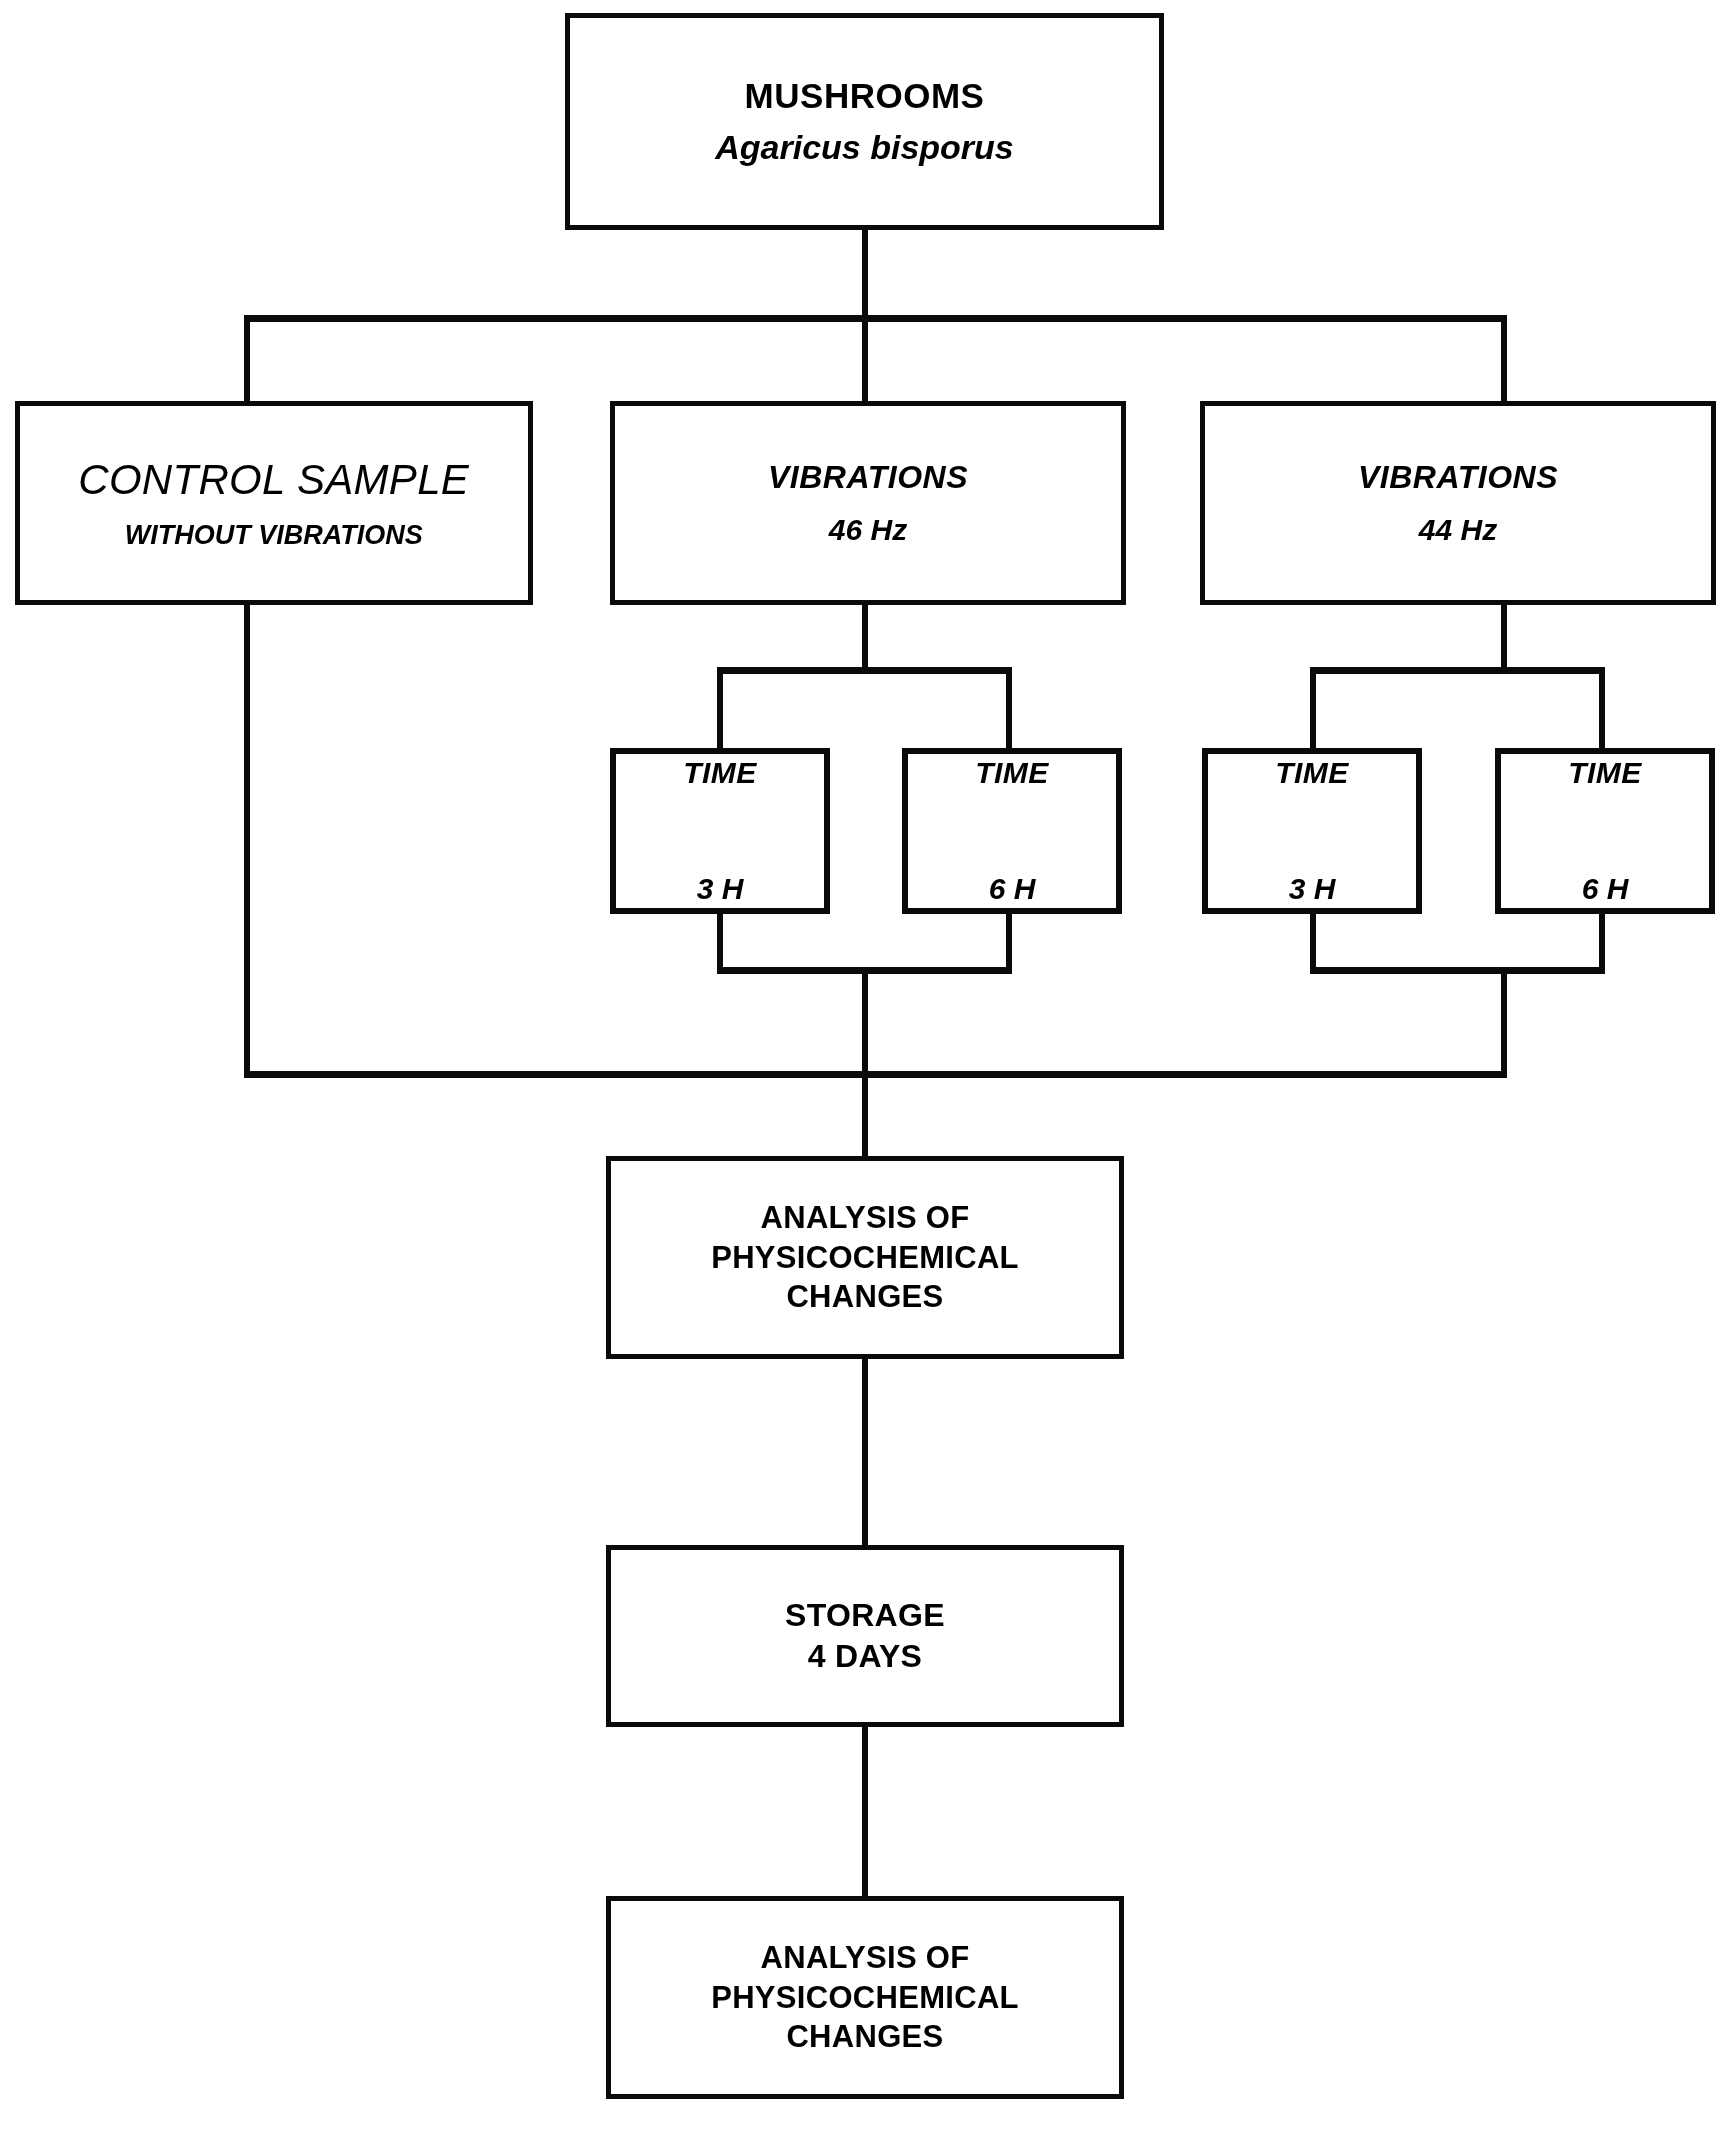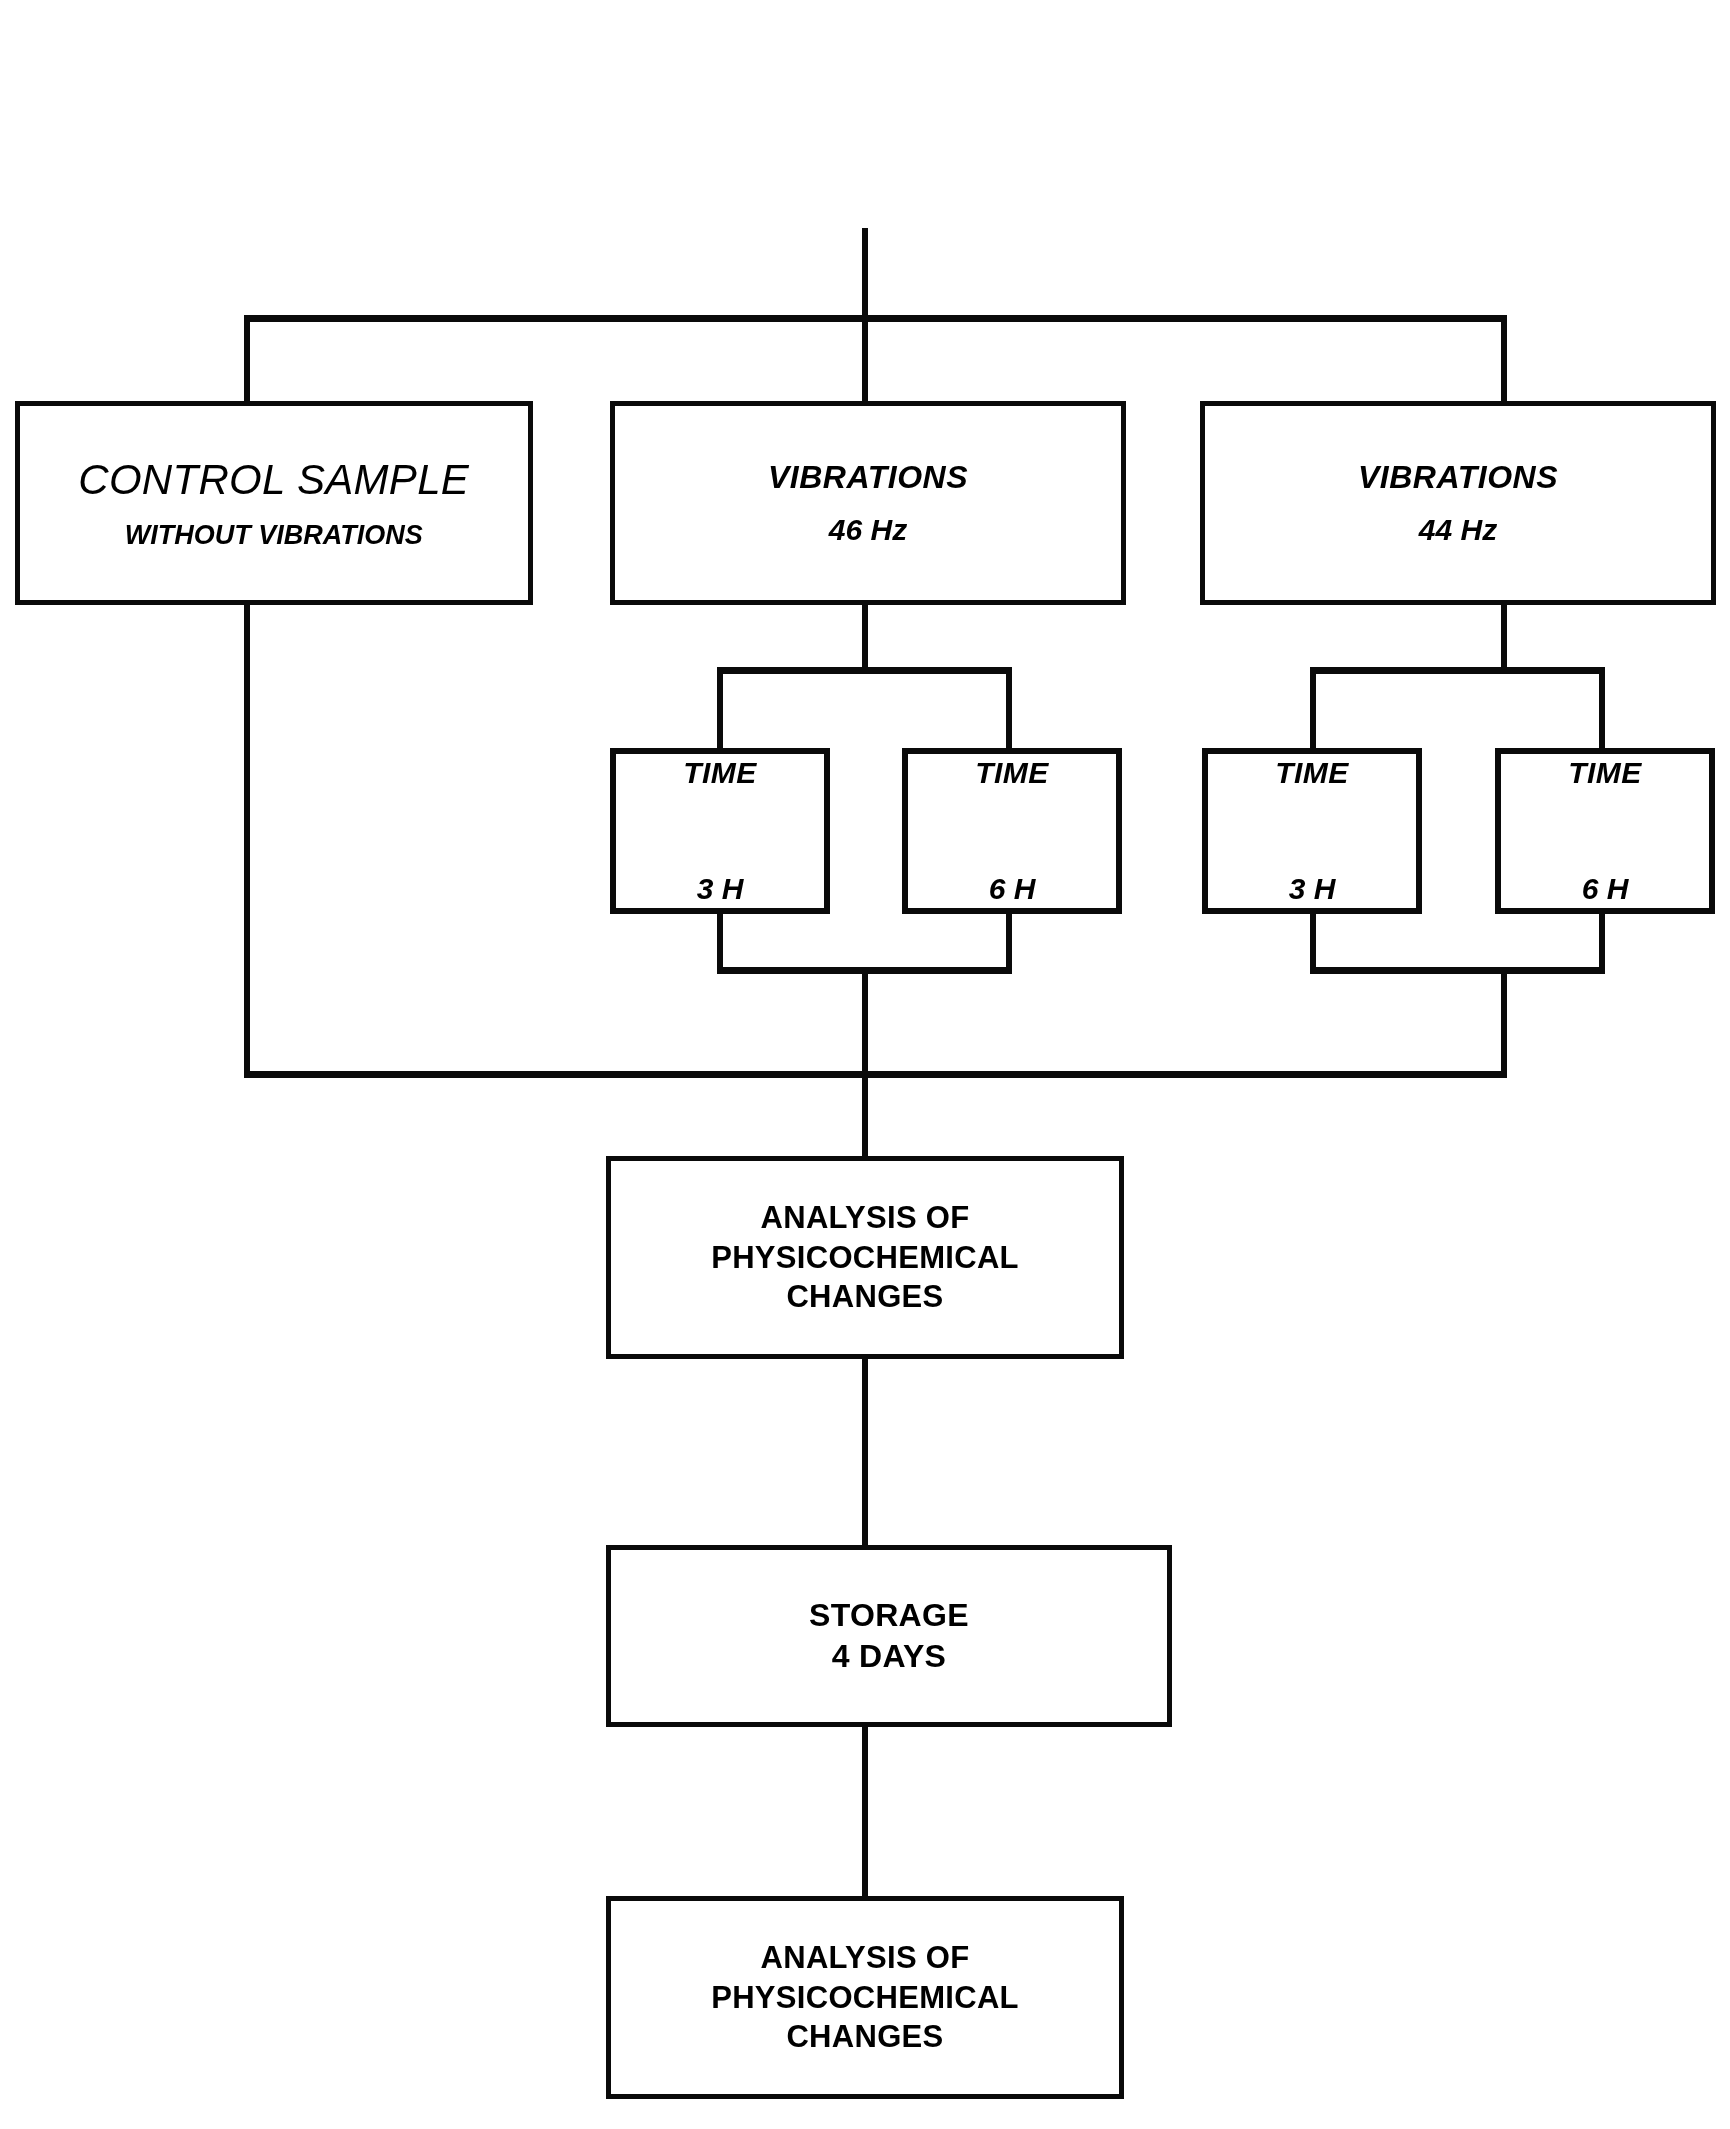--- a/index.html
+++ b/index.html
@@ -100,20 +100,24 @@
 
   <div class="conn v" style="left:244px; top:602px; height:473px;"></div>
 
   <div class="conn h" style="left:244px; top:1071px; width:1263px;"></div>
   <div class="conn v" style="left:862px; top:1071px; height:89px;"></div>
 
   <div class="conn v" style="left:862px; top:1356px; height:194px;"></div>
 
   <div class="conn v" style="left:862px; top:1723px; height:177px;"></div>
 
+  <div class="box" id="box-mushrooms" style="left:565px; top:13px; width:599px; height:217px;">
+    <span class="line l1">MUSHROOMS</span>
+    <span class="line l2">Agaricus bisporus</span>
+  </div>
 
   <div class="box" id="box-control" style="left:14.7px; top:401px; width:518px; height:204px;">
     <span class="line l1">CONTROL SAMPLE</span>
     <span class="line l2">WITHOUT VIBRATIONS</span>
   </div>
 
   <div class="box vib-box" id="box-vib46" style="left:610px; top:401px; width:516px; height:204px;">
     <span class="line l1">VIBRATIONS</span>
     <span class="line l2">46 Hz</span>
   </div>
@@ -142,21 +146,21 @@
     <span class="line l1">TIME</span>
     <span class="line l2">6 H</span>
   </div>
 
   <div class="box analysis-box" id="box-analysis1" style="left:606px; top:1156px; width:518px; height:203px;">
     <span class="line">ANALYSIS OF</span>
     <span class="line">PHYSICOCHEMICAL</span>
     <span class="line">CHANGES</span>
   </div>
 
-  <div class="box" id="box-storage" style="left:606px; top:1545px; width:566px; height:182px;">
+  <div class="box" id="box-storage" style="left:606px; top:1545px; width:518px; height:182px;">
     <span class="line">STORAGE</span>
     <span class="line">4 DAYS</span>
   </div>
 
   <div class="box analysis-box" id="box-analysis2" style="left:606px; top:1896px; width:518px; height:203px;">
     <span class="line">ANALYSIS OF</span>
     <span class="line">PHYSICOCHEMICAL</span>
     <span class="line">CHANGES</span>
   </div>
 

